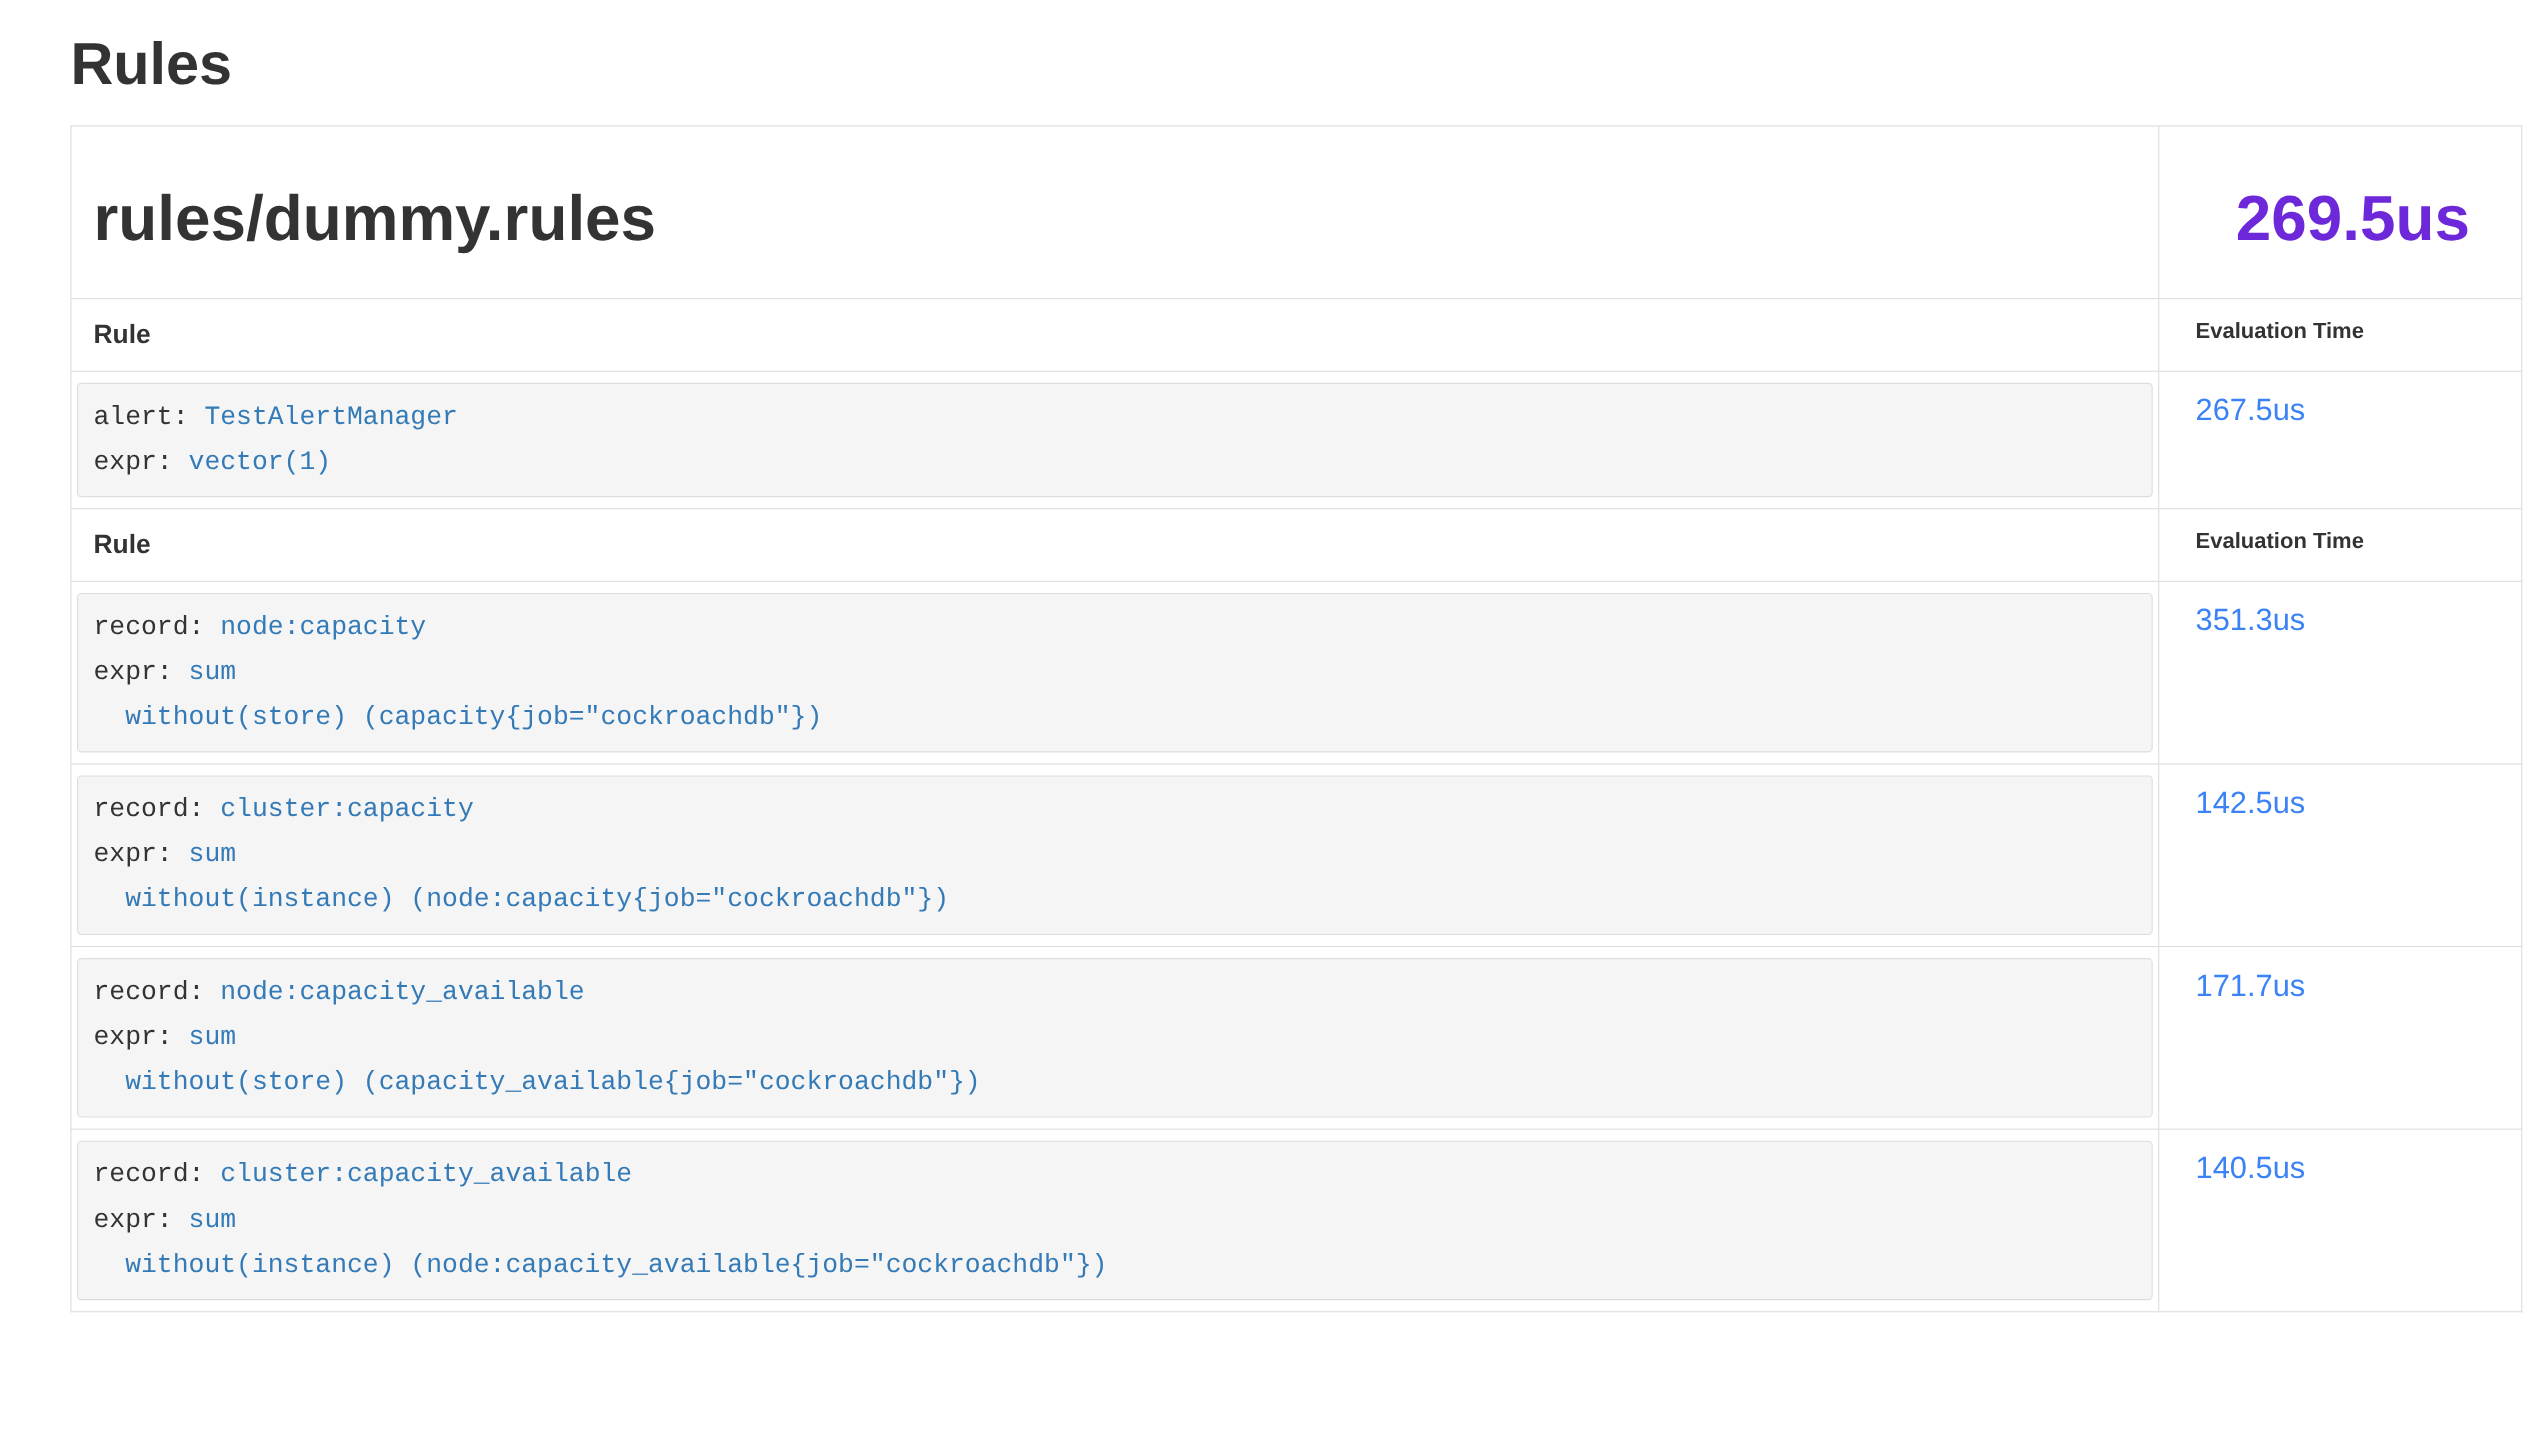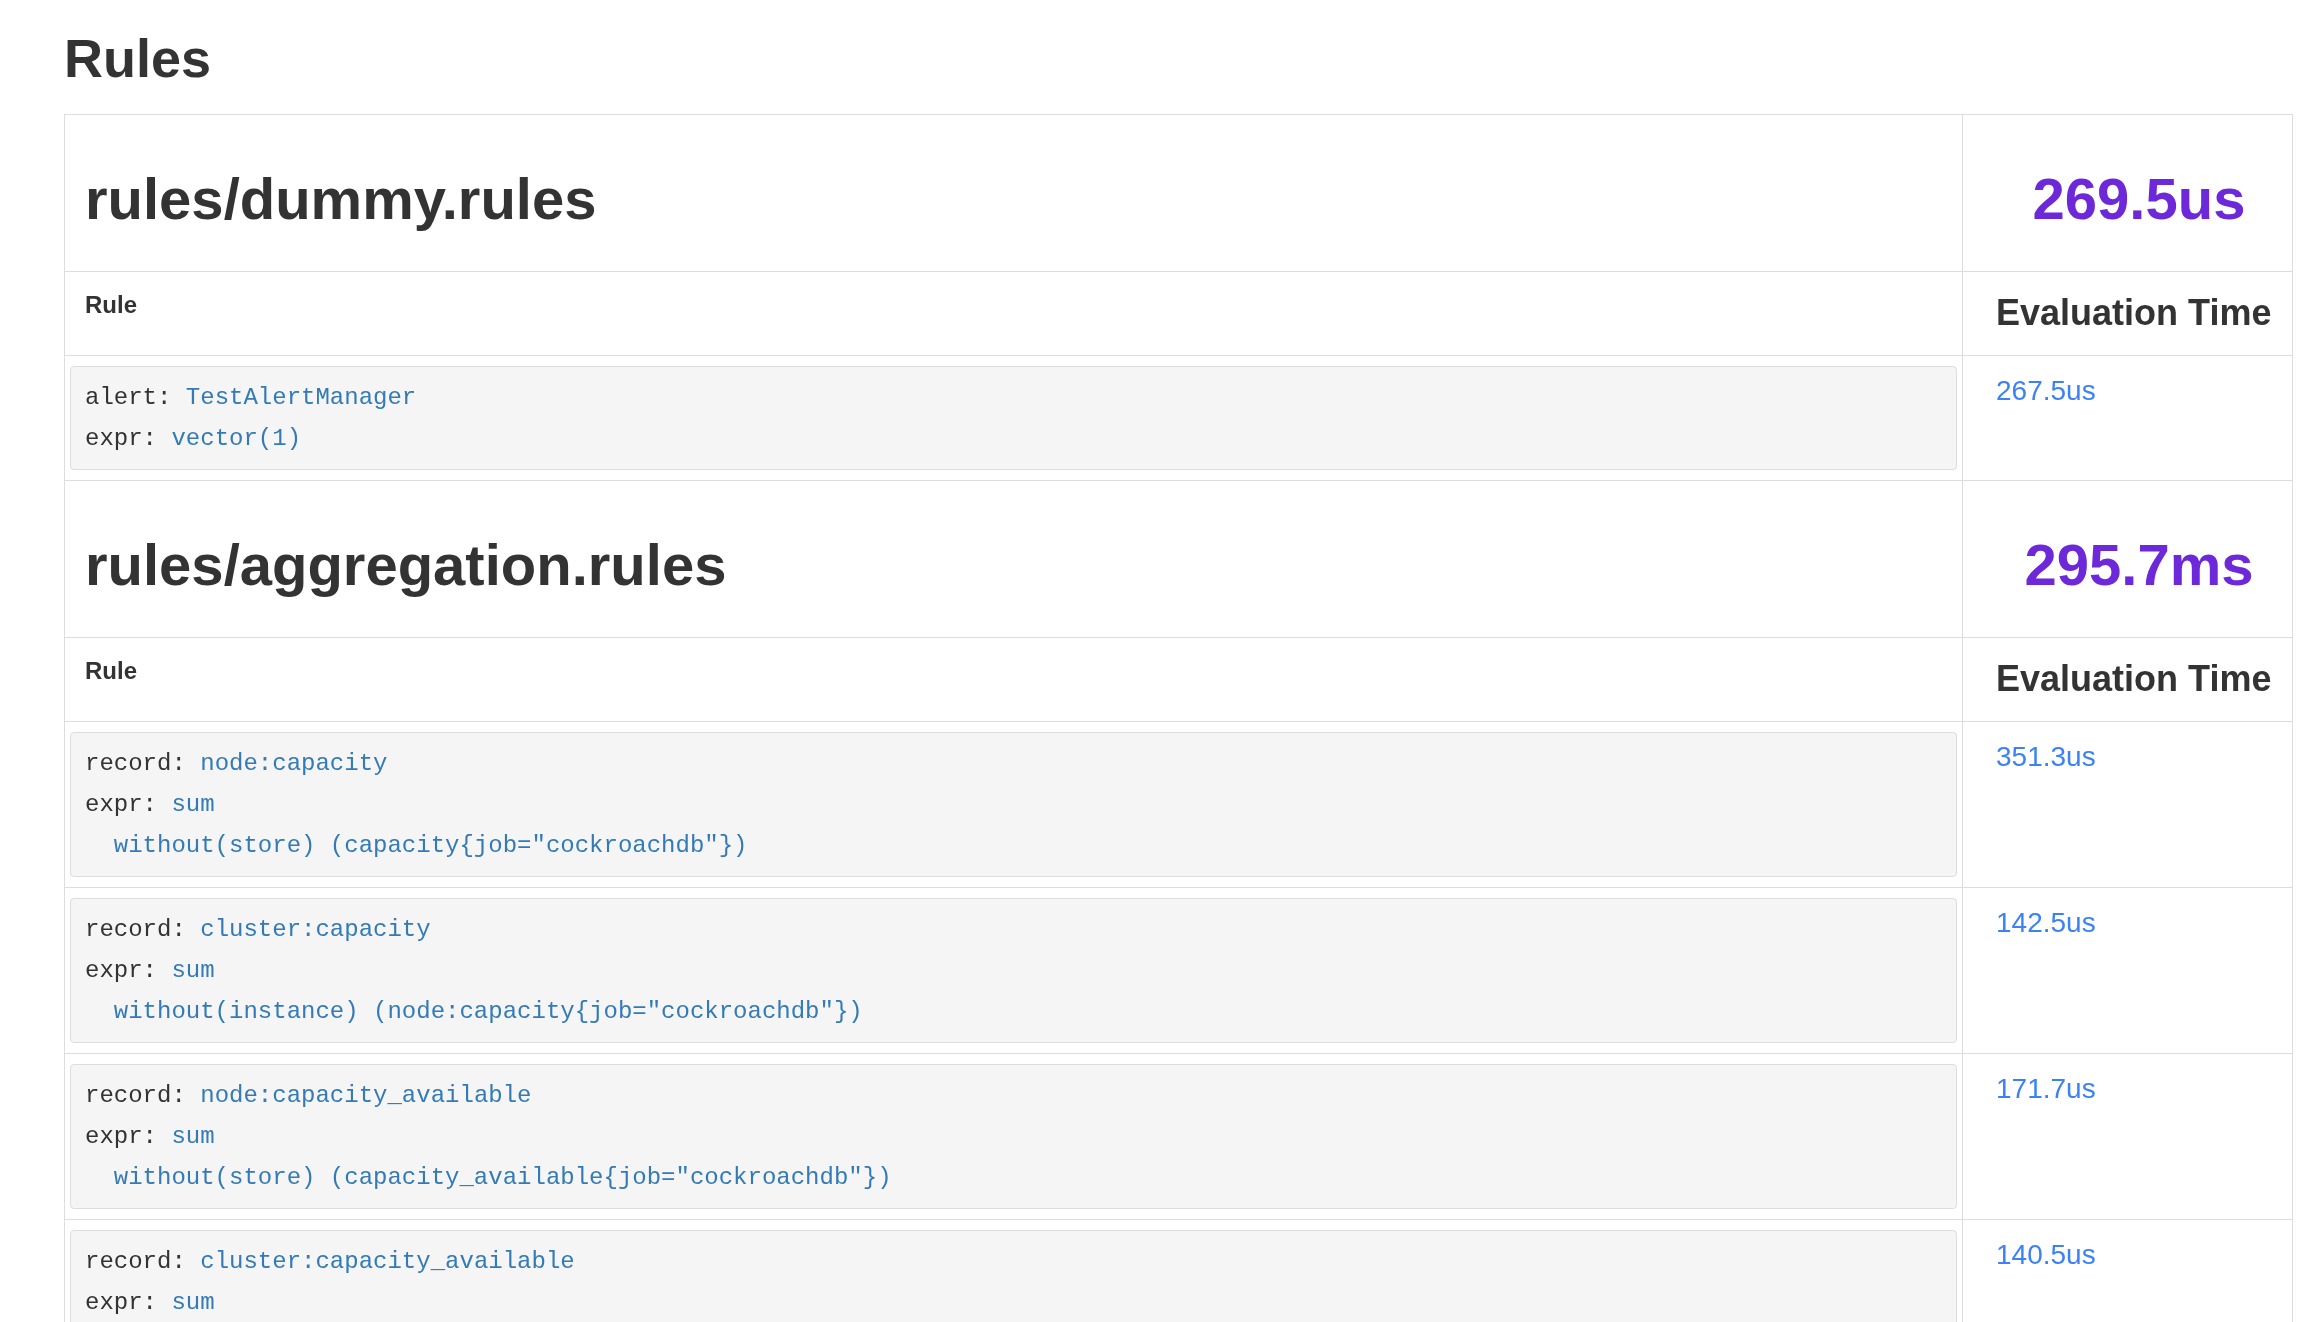--- a/index.html
+++ b/index.html
@@ -61,21 +61,21 @@
   }
 
   
   th.rule-head {
     padding: 15px 20px;
     font-size: 24px;
     font-weight: 700;
   }
   th.time-head {
     padding: 15px 10px 15px 33px;
-    font-size: 36px;
+    font-size: 20px;
     font-weight: 700;
     white-space: nowrap;
   }
 
   
   td.rule-cell { padding: 10px 5px; }
   pre.rule-code {
     margin: 0;
     padding: 10px 14px;
     background: #f5f5f5;
@@ -127,24 +127,20 @@
         </tr>
         <tr>
           <td class="rule-cell">
               <pre class="rule-code"><span class="kw">alert:</span> <a class="expr-link">TestAlertManager</a>
 <span class="kw">expr:</span> <a class="expr-link">vector(1)</a></pre>
             </td>
           <td class="time-cell">267.5us</td>
         </tr>
 
         <tr>
-          <td class="group-name-cell">rules/aggregation.rules</td>
-          <td class="group-time-cell">295.7ms</td>
-        </tr>
-        <tr>
           <th class="rule-head">Rule</th>
           <th class="time-head">Evaluation Time</th>
         </tr>
         <tr>
           <td class="rule-cell">
               <pre class="rule-code"><span class="kw">record:</span> <a class="expr-link">node:capacity</a>
 <span class="kw">expr:</span> <a class="expr-link">sum
   without(store) (capacity{job="cockroachdb"})</a></pre>
             </td>
           <td class="time-cell">351.3us</td>

